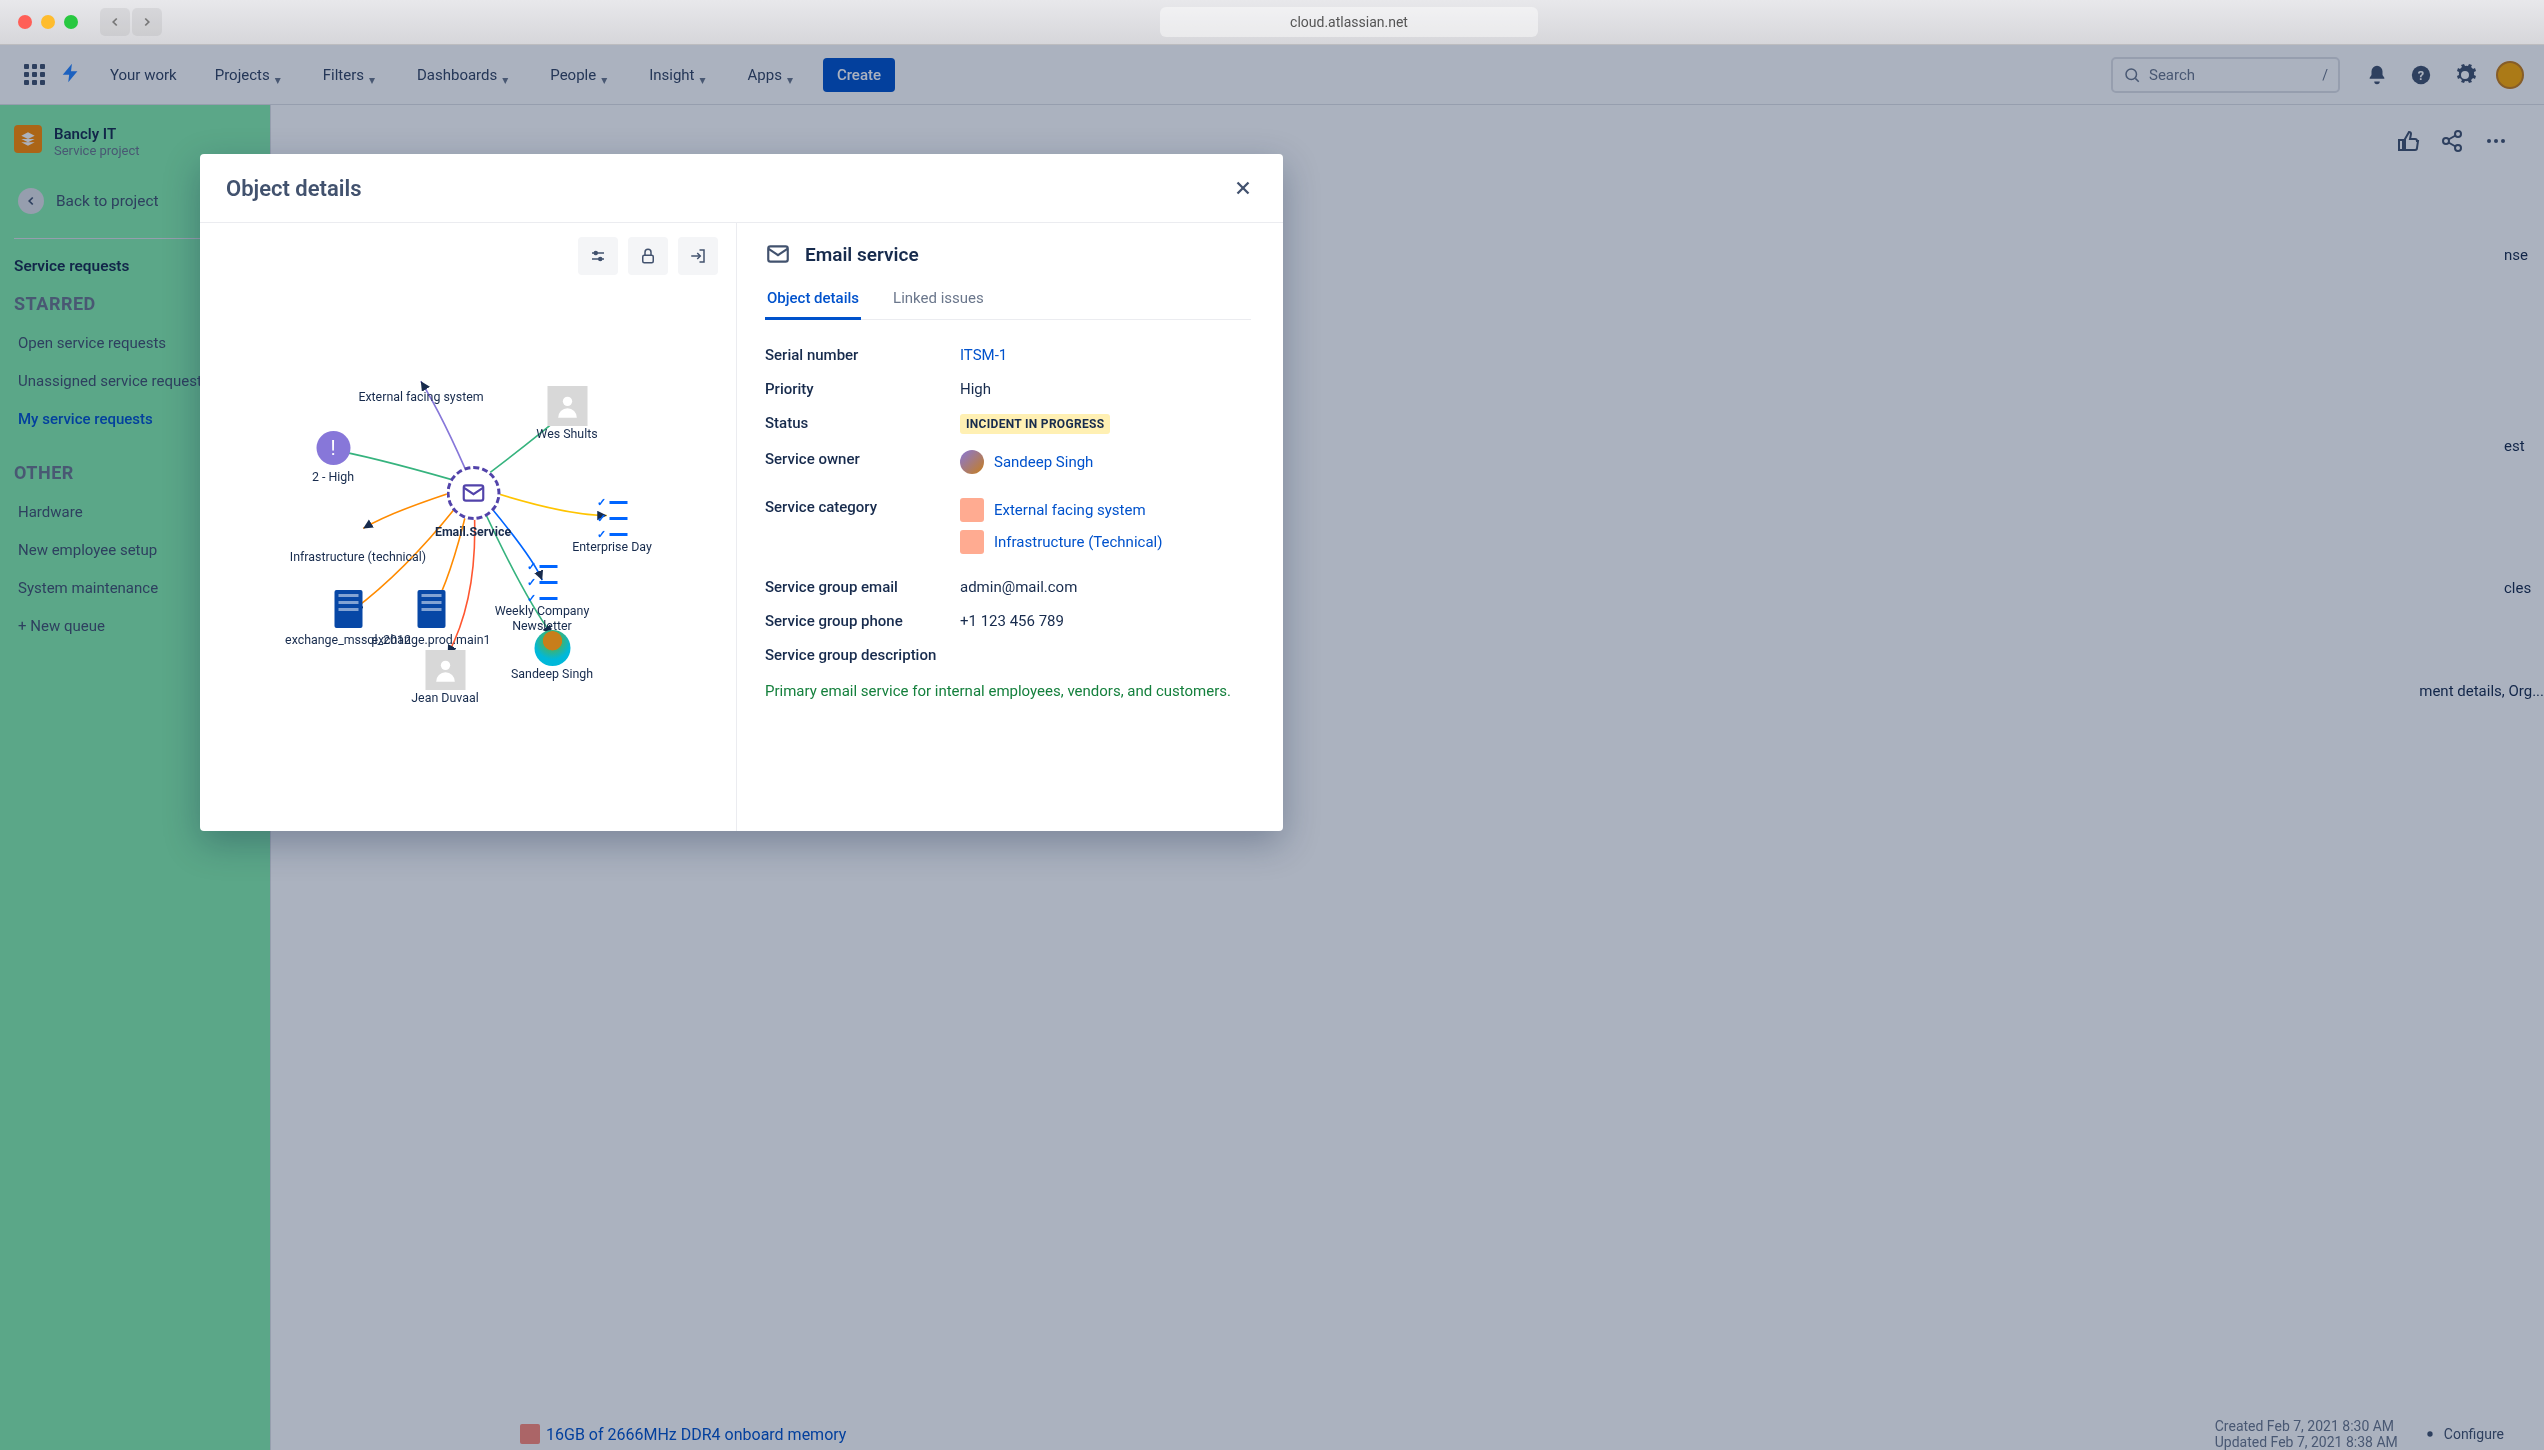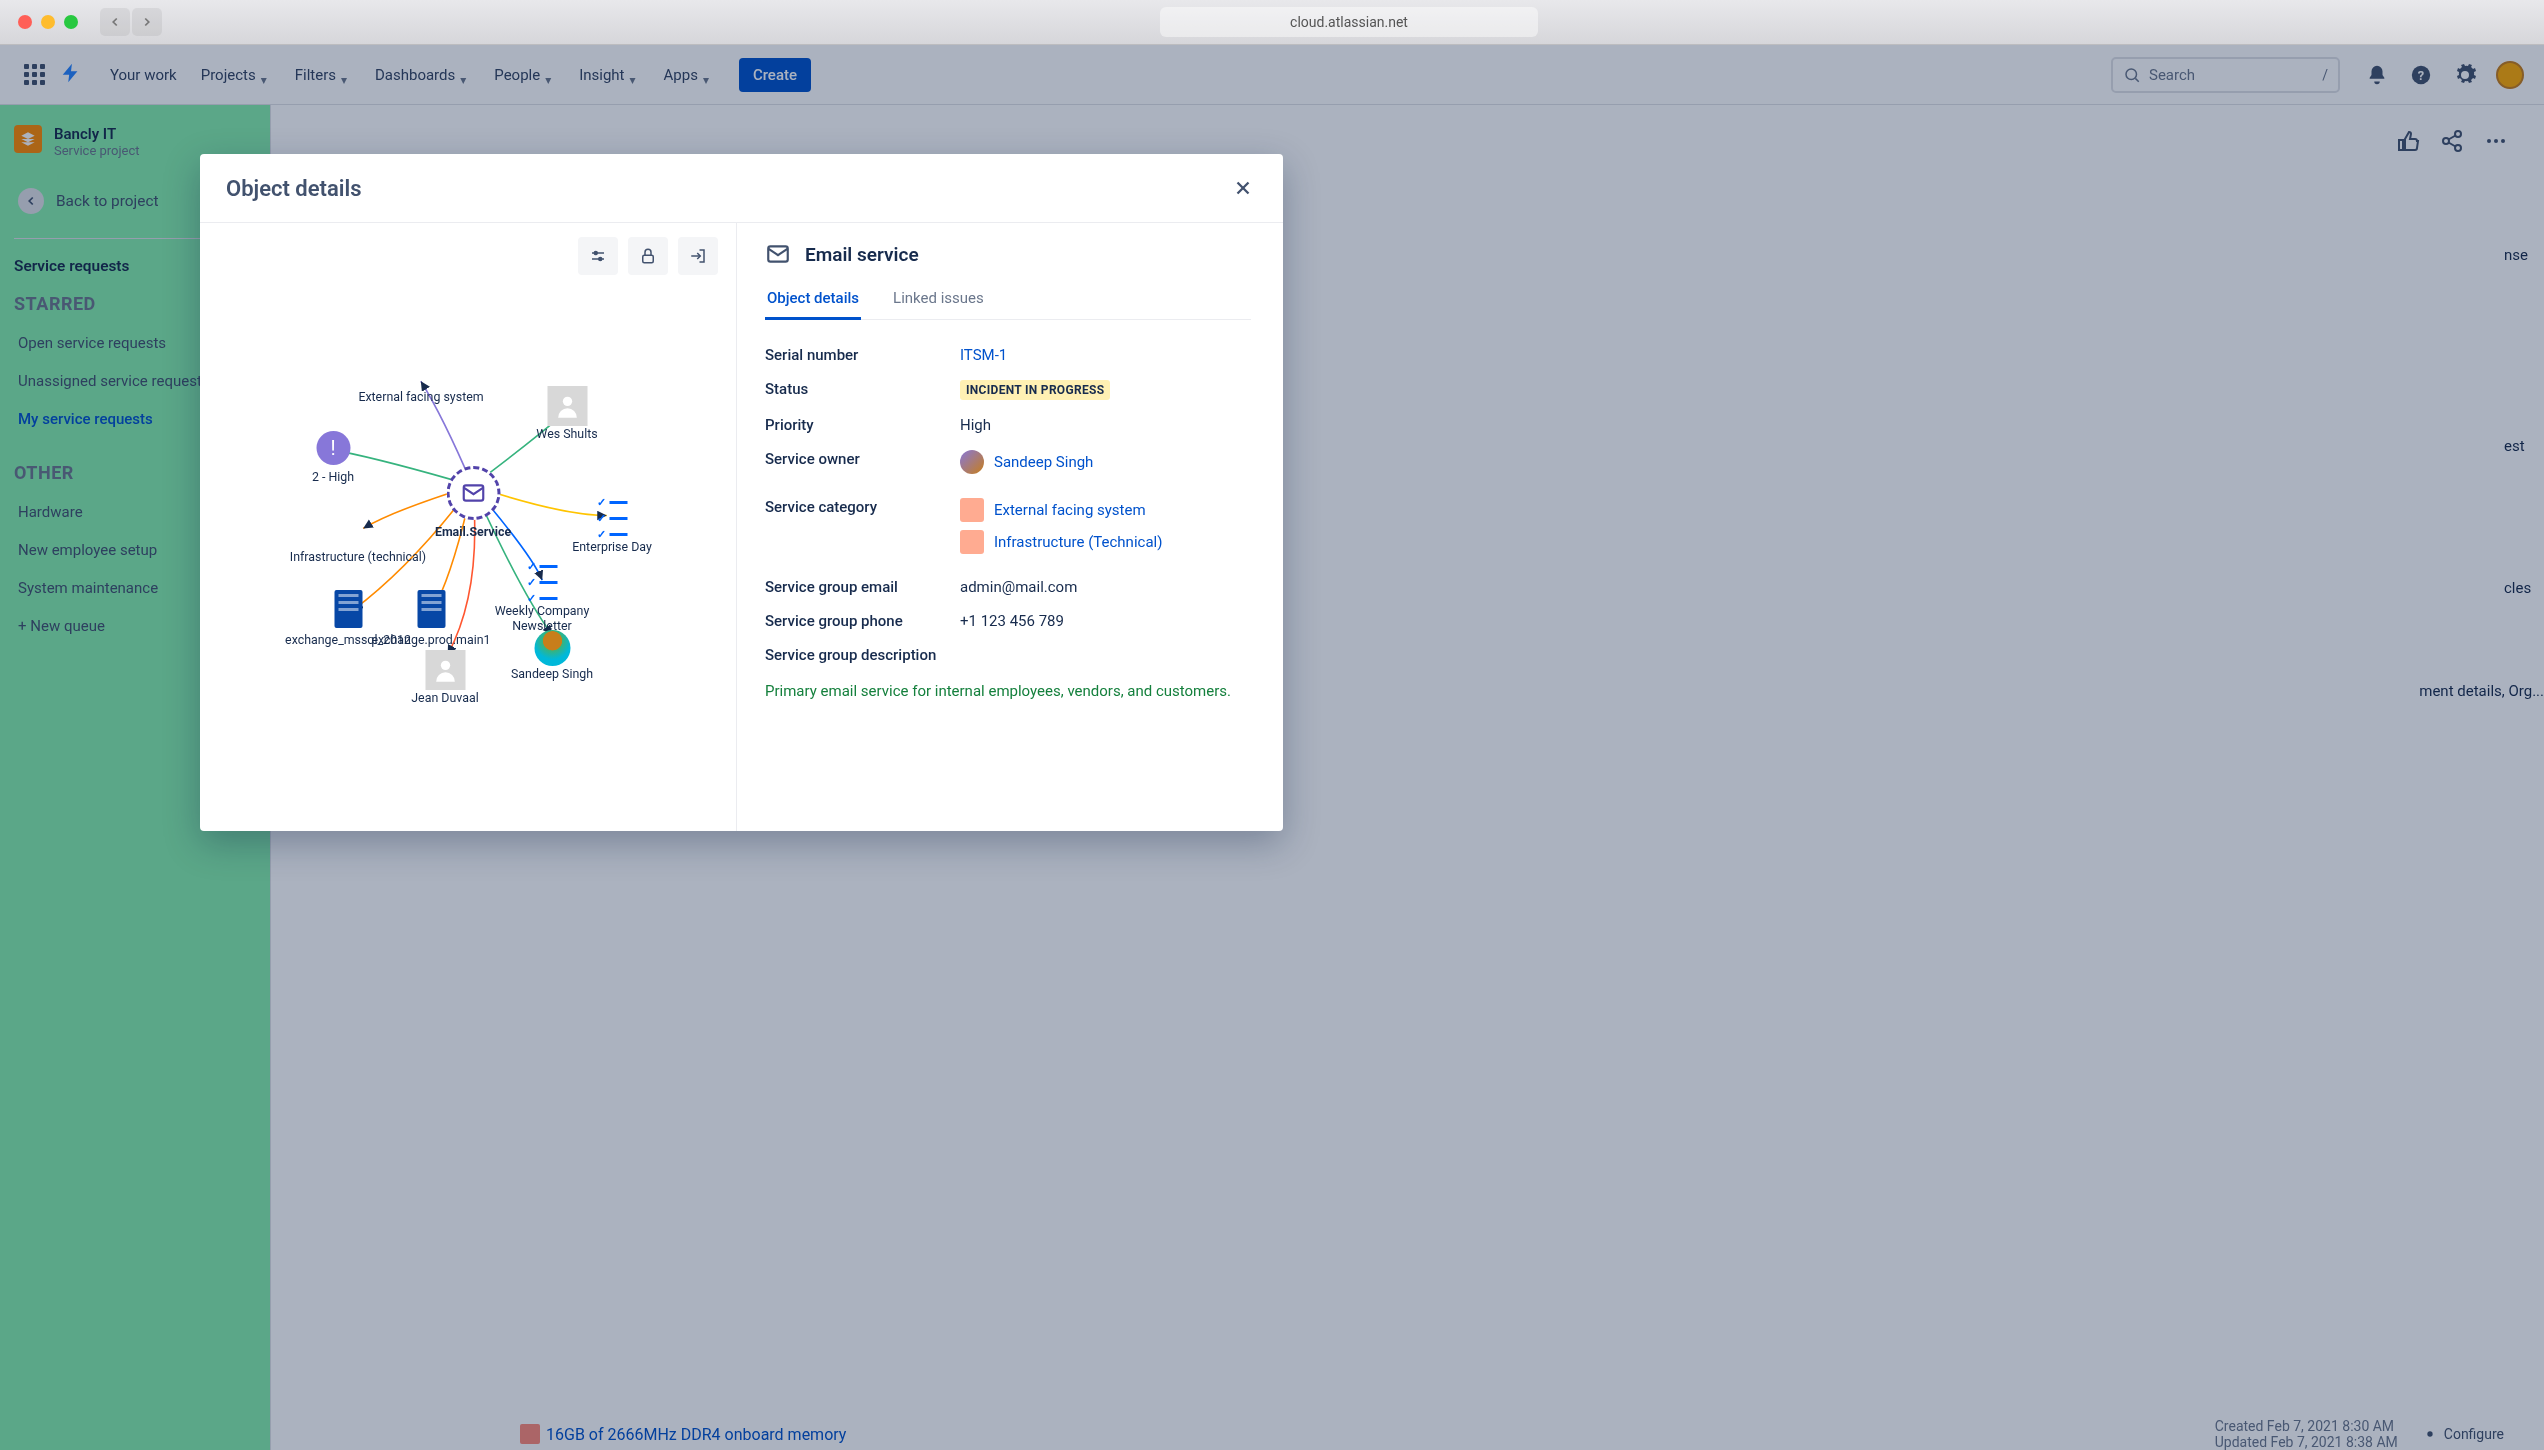--- a/index.html
+++ b/index.html
@@ -18,21 +18,21 @@
 
 
 .app-wrap { position: relative; height: calc(100vh - 45px); }
 .dim-overlay { position: absolute; inset: 0; background: rgba(9,30,66,0.34); z-index: 5; pointer-events: none; }
 
 
 .topnav { height: 60px; background: #fff; border-bottom: 1px solid #dfe1e6; display: flex; align-items: center; padding: 0 20px; gap: 6px; }
 .app-switcher { width: 28px; height: 28px; display: grid; grid-template-columns: repeat(3,5px); grid-template-rows: repeat(3,5px); gap: 3px; align-content: center; justify-content: center; }
 .app-switcher span { background: #42526e; border-radius: 1px; }
 .bolt-icon { color: #2684ff; margin: 0 12px 0 6px; }
-.topnav-items { display: flex; gap: 4px; }
+.topnav-items { display: flex; gap: 18px; }
 .topnav-item { padding: 8px 10px; font-size: 15px; color: #344563; display: flex; align-items: center; gap: 5px; border-radius: 3px; cursor: pointer; }
 .chevron-down { width: 10px; height: 10px; display: inline-block; }
 .chevron-down::before { content: "▾"; color: #6b778c; font-size: 12px; }
 .create-btn { background: #0052cc; color: #fff; padding: 8px 14px; border-radius: 4px; font-size: 15px; font-weight: 500; margin-left: 10px; }
 .topnav-spacer { flex: 1; }
 .search-box { width: 229px; height: 36px; border: 2px solid #dfe1e6; border-radius: 5px; display: flex; align-items: center; padding: 0 10px; gap: 8px; color: #6b778c; font-size: 15px; }
 .search-slash { margin-left: auto; font-size: 14px; }
 .topnav-icons { display: flex; gap: 18px; margin-left: 18px; align-items: center; }
 .topnav-icon { width: 26px; height: 26px; color: #42526e; display: flex; align-items: center; justify-content: center; }
 .avatar-img { width: 28px; height: 28px; border-radius: 50%; background: #ffab00; border: 2px solid #c77e1b; }
@@ -451,26 +451,26 @@
       <div class="tabs">
         <div class="tab active">Object details</div>
         <div class="tab">Linked issues</div>
       </div>
 
       <div class="detail-row">
         <div class="detail-label">Serial number</div>
         <div class="detail-value"><span class="link-text">ITSM-1</span></div>
       </div>
       <div class="detail-row">
+        <div class="detail-label">Priority</div>
+        <div class="detail-value">High</div>
+      </div>
+      <div class="detail-row">
         <div class="detail-label">Status</div>
         <div class="detail-value"><span class="status-badge">INCIDENT IN PROGRESS</span></div>
-      </div>
-      <div class="detail-row">
-        <div class="detail-label">Priority</div>
-        <div class="detail-value">High</div>
       </div>
       <div class="detail-row">
         <div class="detail-label">Service owner</div>
         <div class="detail-value chip-row">
           <div class="owner-avatar"></div>
           <span class="link-text">Sandeep Singh</span>
         </div>
       </div>
       <div class="detail-row">
         <div class="detail-label">Service category</div>

